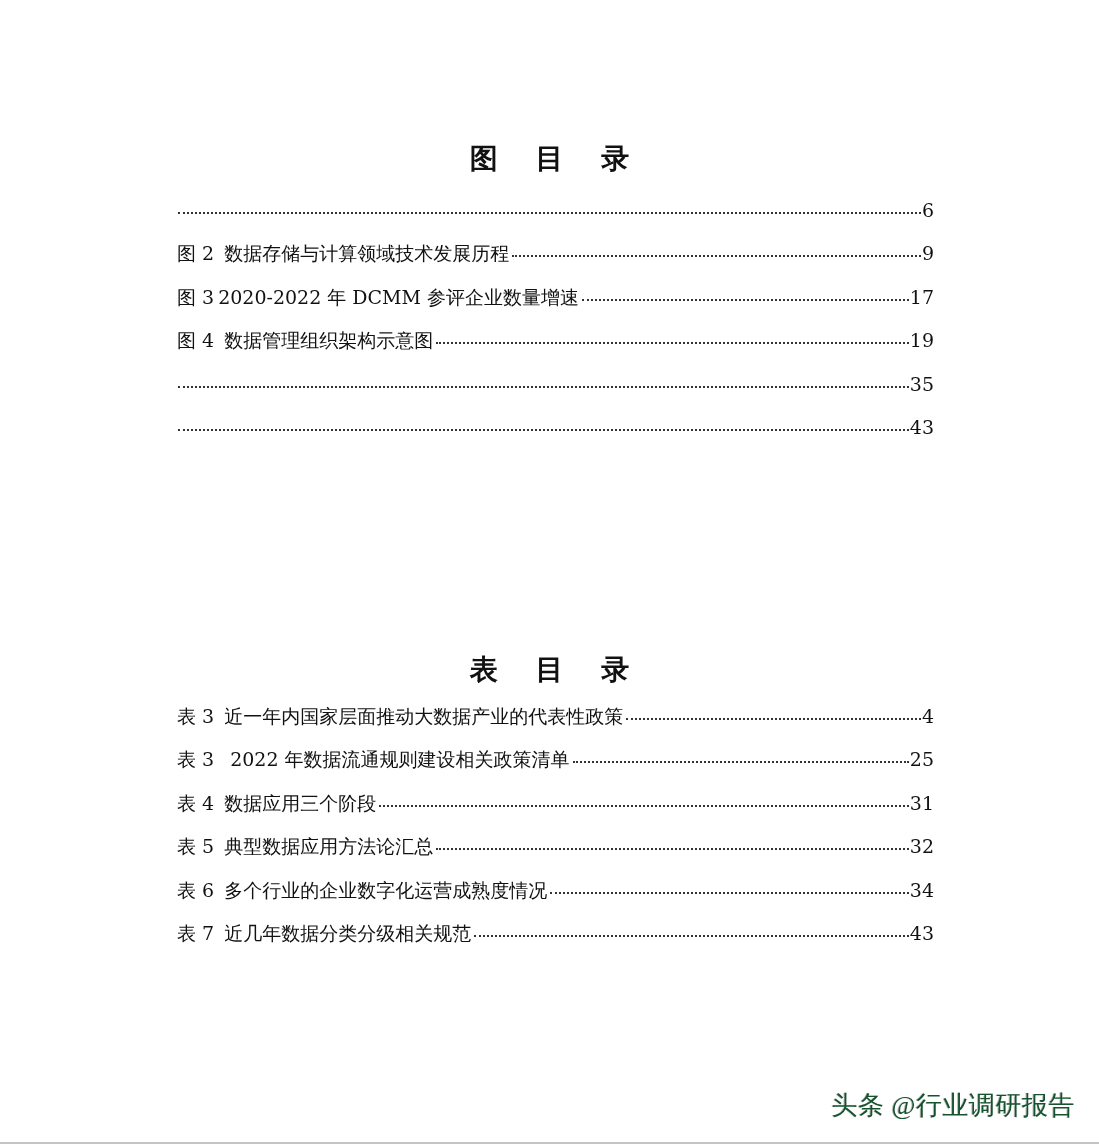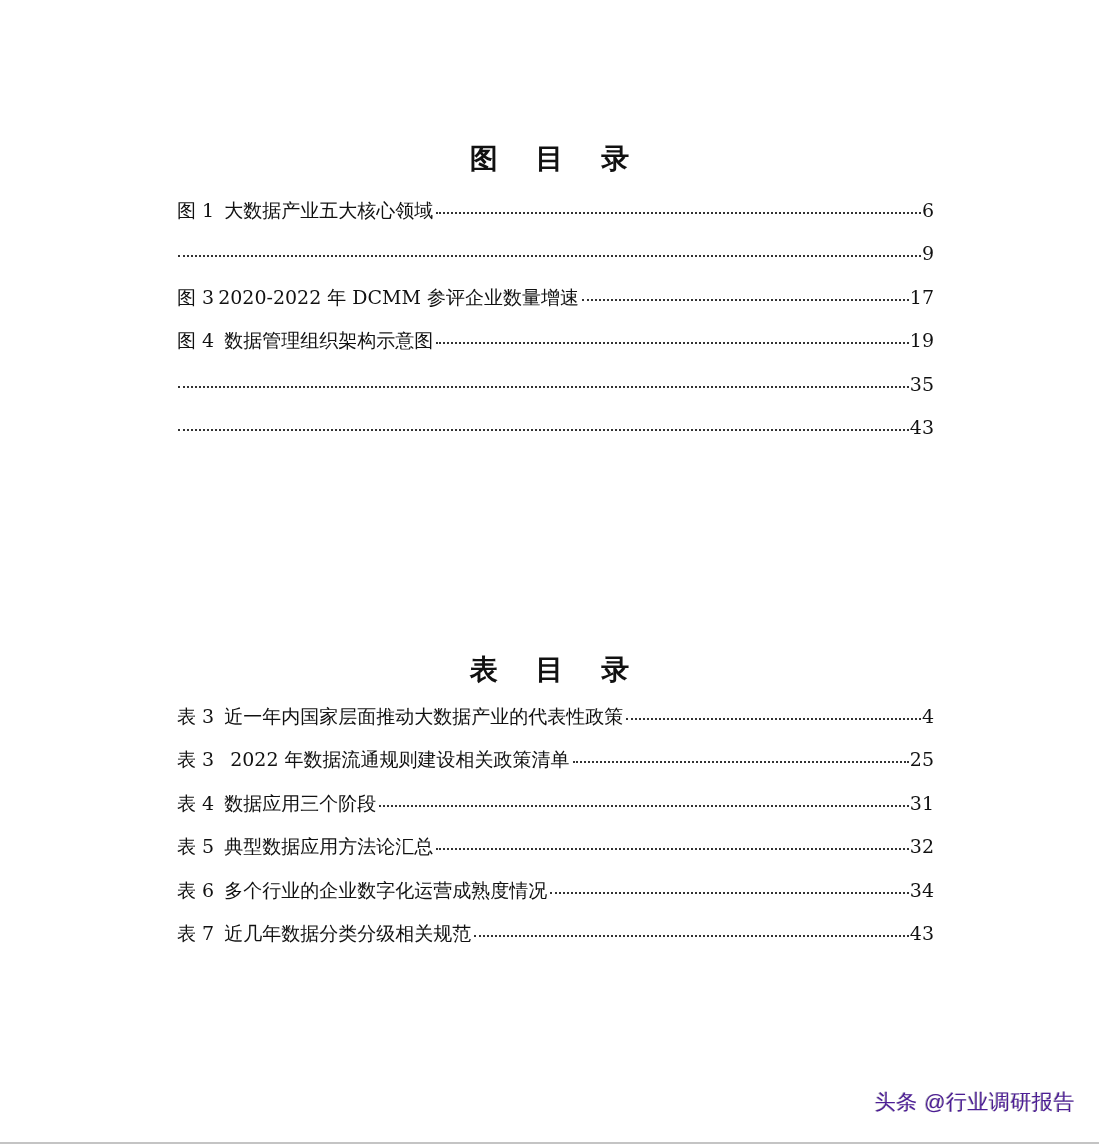--- a/index.html
+++ b/index.html
@@ -24,37 +24,37 @@
     }
     .toc-label { flex: 0 0 auto; padding-right: 2px; }
     .toc-label .num { margin-right: 10px; }
     .toc-dots {
       flex: 1 1 auto; overflow: hidden; margin: 0 1px; position: relative; top: -3px;
       border-bottom: 2px dotted #333; height: 1px;
     }
     .toc-page { flex: 0 0 auto; text-align: right; }
     .watermark {
       position: absolute; right: 24px; top: 1088px;
-      font-family: Liberation Sans, sans-serif;
-      font-size: 21px; color: #4c1d95; letter-spacing: 0.5px;
+      font-family: Liberation Serif, serif;
+      font-size: 26px; color: #14532d; letter-spacing: 0.5px;
       text-shadow: 1px 1px 0 #ffffff, -1px 0 0 #bbbbbb;
     }
   </style>
 </head>
 <body>
 
 <h1 class="section-title" style="top:140px; margin:0;">图 目 录</h1>
 
 <ul class="toc-list" style="top:198px;">
   <li class="toc-item">
-    <span class="toc-label"><span class="num">图 1</span><span>大数据产业五大核心领域</span></span>
     <span class="toc-dots"></span>
     <span class="toc-page">6</span>
   </li>
   <li class="toc-item">
+    <span class="toc-label"><span class="num">图 2</span><span>数据存储与计算领域技术发展历程</span></span>
     <span class="toc-dots"></span>
     <span class="toc-page">9</span>
   </li>
   <li class="toc-item">
     <span class="toc-label"><span class="num" style="margin-right:4px">图 3</span><span>2020-2022 年 DCMM 参评企业数量增速</span></span>
     <span class="toc-dots"></span>
     <span class="toc-page">17</span>
   </li>
   <li class="toc-item">
     <span class="toc-label"><span class="num">图 4</span><span>数据管理组织架构示意图</span></span>

